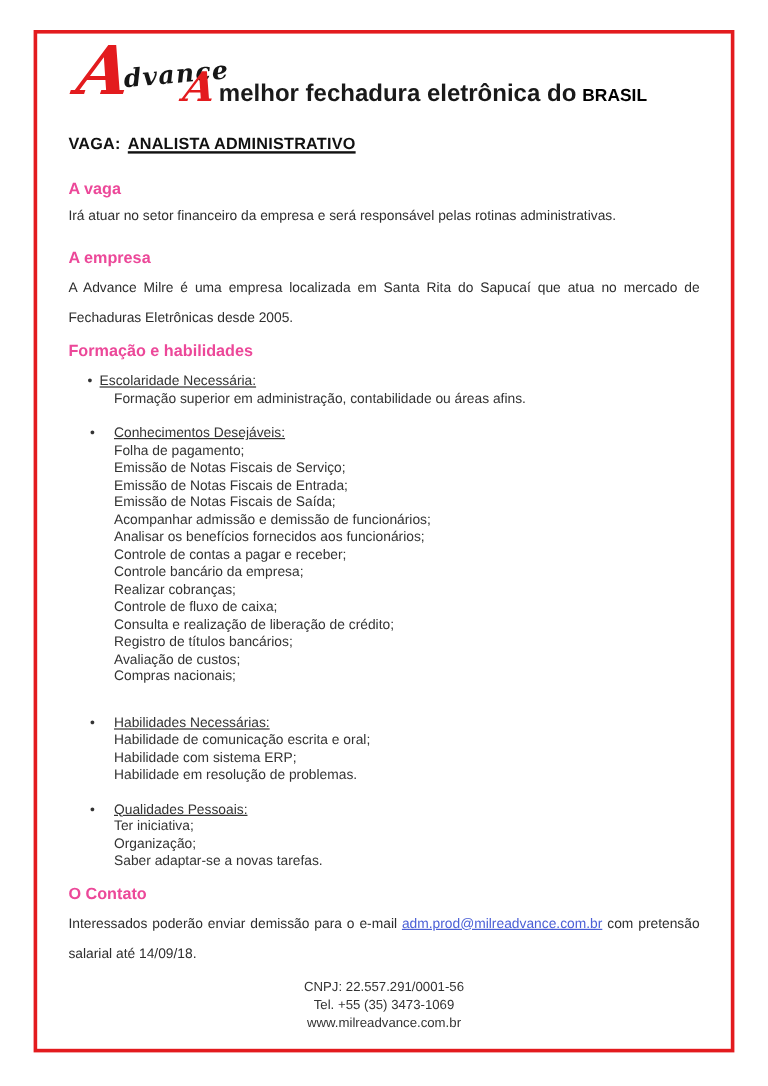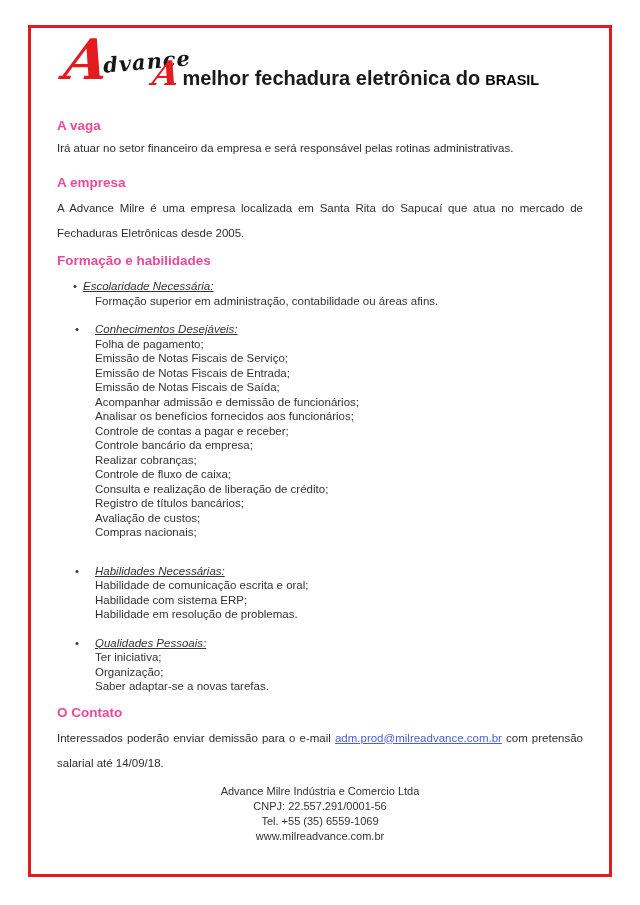--- a/index.html
+++ b/index.html
@@ -42,41 +42,44 @@
   .skills{margin-top:9px;}
   .group{position:relative;padding-left:38px;font-size:11.5px;line-height:14.5px;color:#333;}
   .group::before{content:"\2022";position:absolute;left:18px;top:0;color:#333;}
   .group + .group{margin-top:14px;}
   .group.g2{margin-top:14px;}
   .group.g3{margin-top:24px;}
   .group.g4{}
   .group.first{}
   .group.first::before{left:16px;}
   .group.first .group-label{margin-left:-12px;}
-  .group-label{text-decoration:underline;font-style:italic;}
+  .group-label{text-decoration:underline;}
 
   
   .footer{margin-top:8px;text-align:center;font-size:11px;line-height:15px;color:#333;}
 </style>
 </head>
 <body>
 
 <div class="page">
   <div class="frame">
 
     <div class="header">
       <span class="logo-a">A</span>
       <span class="logo-rest">dvance</span>
       <div class="tagline">
         <span class="tag-a">A</span>
         <span class="tag-text">melhor fechadura eletrônica do</span>
         <span class="tag-brand">BRASIL</span>
       </div>
     </div>
 
+    <div class="title">
+      <span class="prefix">VAGA:</span><span class="u">ANALISTA ADMINISTRATIVO</span>
+    </div>
 
     <div class="h2 h-vaga">A vaga</div>
     <p class="para">Irá atuar no setor financeiro da empresa e será responsável pelas rotinas administrativas.</p>
 
     <div class="h2 h-empresa">A empresa</div>
     <p class="para tall">A Advance Milre é uma empresa localizada em Santa Rita do Sapucaí que atua no mercado de Fechaduras Eletrônicas desde 2005.</p>
 
     <div class="h2 h-skills">Formação e habilidades</div>
     <div class="skills" id="skills-list">
         <div class="group g1 first">
@@ -111,20 +114,19 @@
           <div class="group-item">Ter iniciativa;</div>
           <div class="group-item">Organização;</div>
           <div class="group-item">Saber adaptar-se a novas tarefas.</div>
         </div>
       </div>
 
     <div class="h2 h-contact">O Contato</div>
     <p class="para tall"><span>Interessados poderão enviar demissão para o e-mail </span><a class="email" href="#">adm.prod@milreadvance.com.br</a><span> com pretensão salarial até 14/09/18.</span></p>
 
     <div class="footer" id="footer">
-        <div>Advance Milre Indústria e Comercio Ltda</div>
         <div>CNPJ: 22.557.291/0001-56</div>
-        <div>Tel. +55 (35) 6559-1069</div>
+        <div>Tel. +55 (35) 3473-1069</div>
         <div>www.milreadvance.com.br</div>
       </div>
 
   </div>
 </div>
 
 </body></html>

